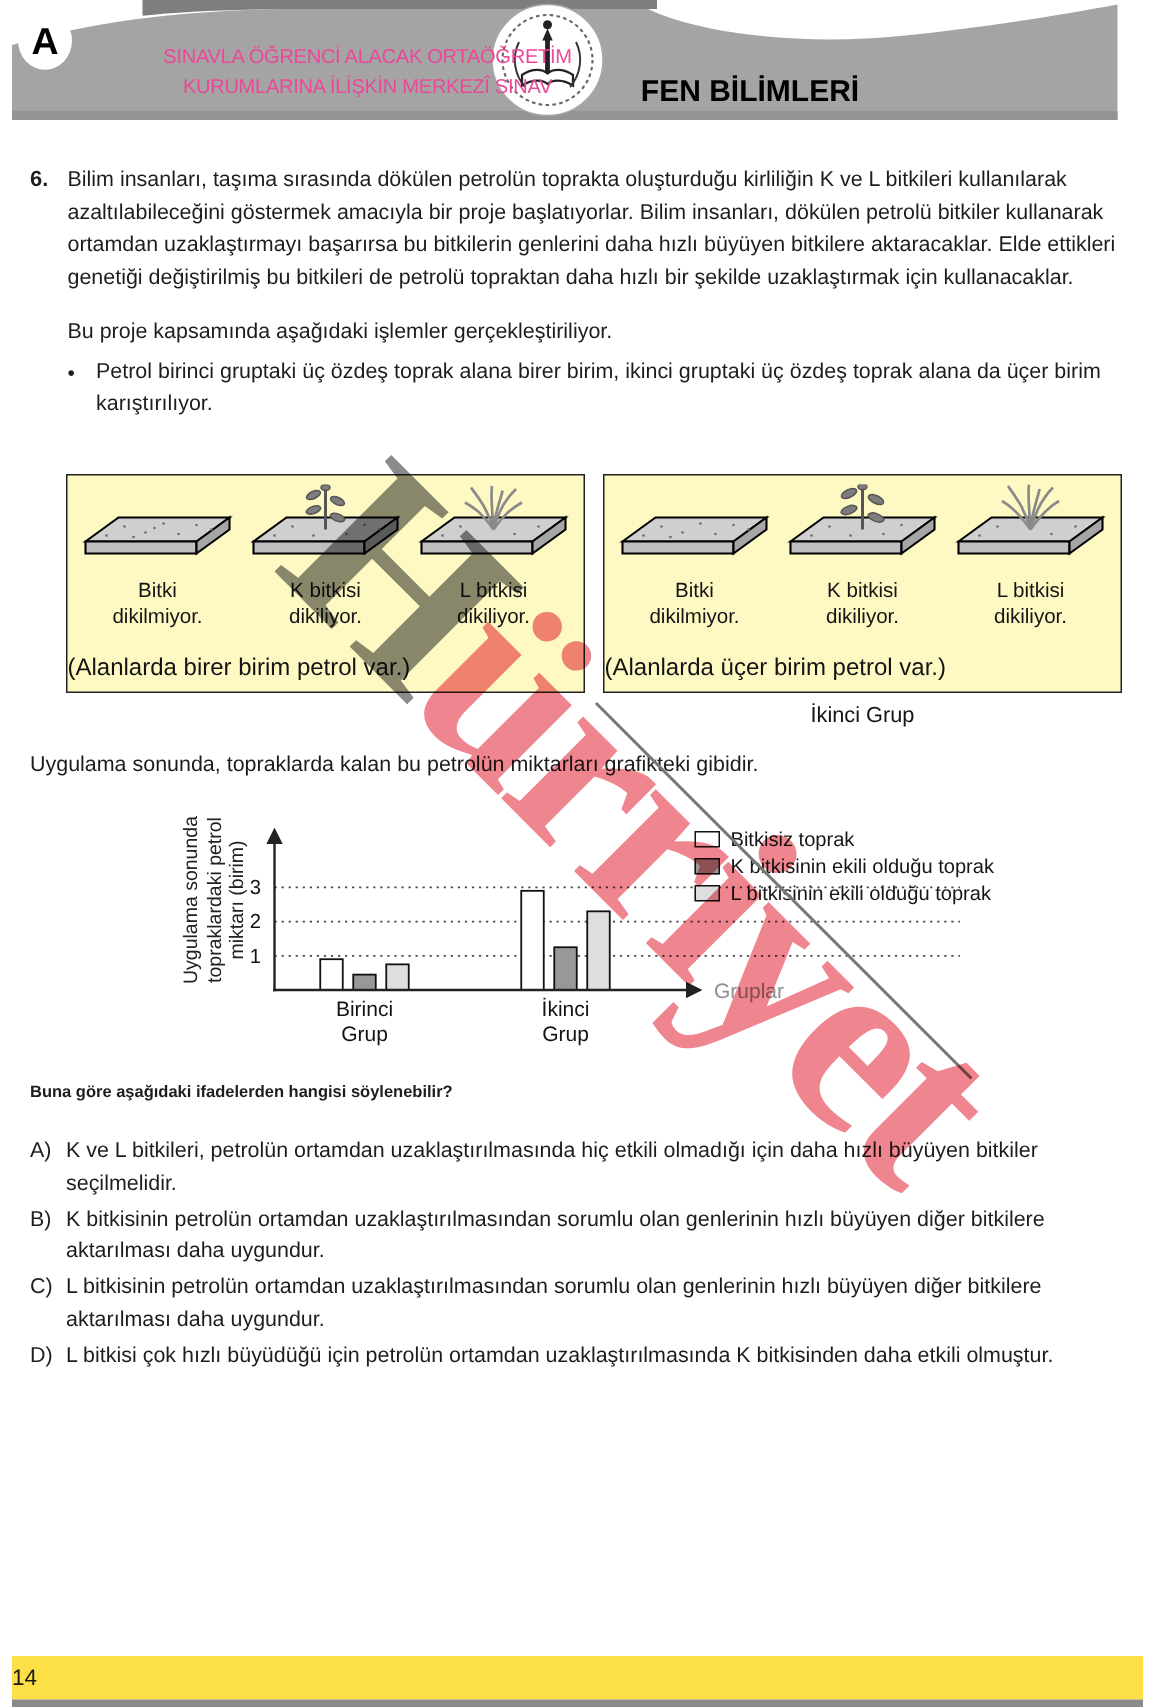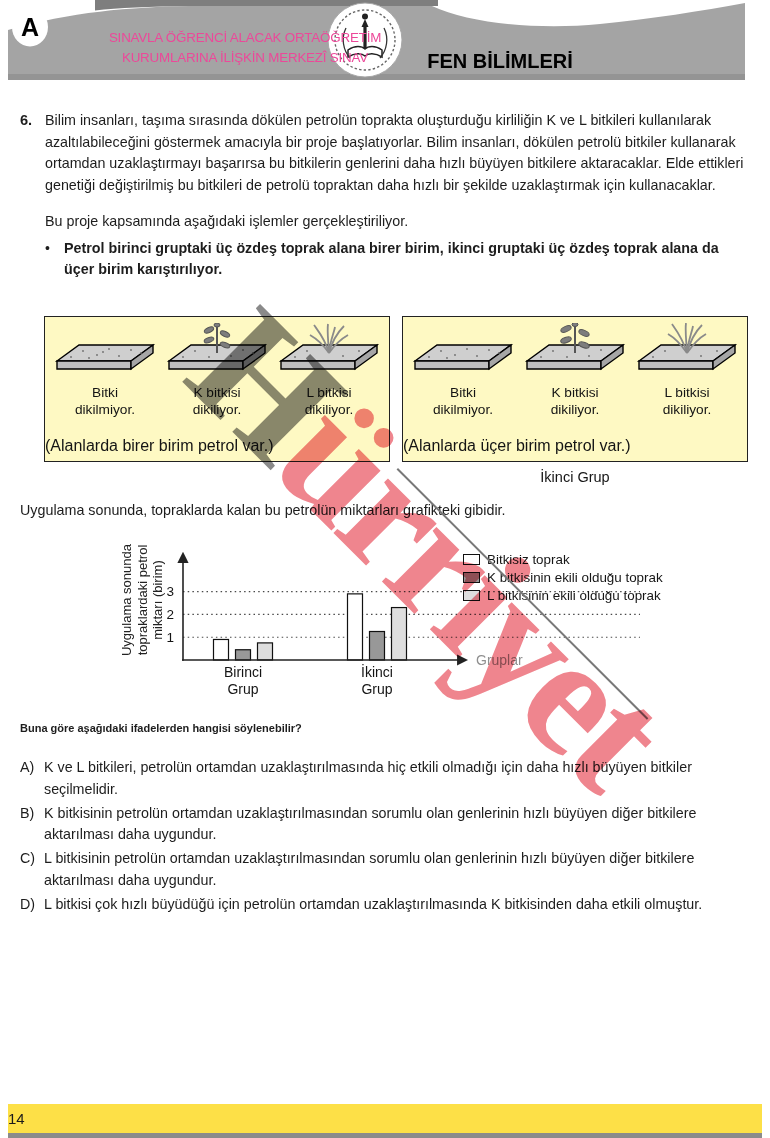--- a/index.html
+++ b/index.html
@@ -93,21 +93,21 @@
     <div class="abs hdr-subject">FEN BİLİMLERİ</div>
   </div>
 
   <div class="abs col body-text" style="top:110px;">
     <div class="qrow">
       <div class="qnum">6.</div>
       <div style="flex:1;">Bilim insanları, taşıma sırasında dökülen petrolün toprakta oluşturduğu kirliliğin K ve L bitkileri kullanılarak azaltılabileceğini göstermek amacıyla bir proje başlatıyorlar. Bilim insanları, dökülen petrolü bitkiler kullanarak ortamdan uzaklaştırmayı başarırsa bu bitkilerin genlerini daha hızlı büyüyen bitkilere aktaracaklar. Elde ettikleri genetiği değiştirilmiş bu bitkileri de petrolü topraktan daha hızlı bir şekilde uzaklaştırmak için kullanacaklar.</div>
     </div>
     <div class="indent" style="margin-top:15px;">Bu proje kapsamında aşağıdaki işlemler gerçekleştiriliyor.</div>
     <div class="bullet" style="margin-top:5px;">
-        <div style="flex:1;font-weight:bold;">Petrol birinci gruptaki üç özdeş toprak alana birer birim, ikinci gruptaki üç özdeş toprak alana da üçer birim karıştırılıyor.</div>
+        <div style="flex:1;">Petrol birinci gruptaki üç özdeş toprak alana birer birim, ikinci gruptaki üç özdeş toprak alana da üçer birim karıştırılıyor.</div>
       </div>
   </div>
 
   <div class="abs fig-box" style="left:44px;top:316px;width:346px;height:146px;">
     <div class="plots">
       <div class="plot-cell">
         <svg width="104" height="56" viewBox="0 0 104 56">
           <g transform="translate(0,16)">
             <polygon points="4,22 26,6 100,6 78,22" fill="#cfcfcf" stroke="#000" stroke-width="1.4"></polygon>
             <polygon points="4,22 78,22 78,30 4,30" fill="#bfbfbf" stroke="#000" stroke-width="1.4"></polygon>

